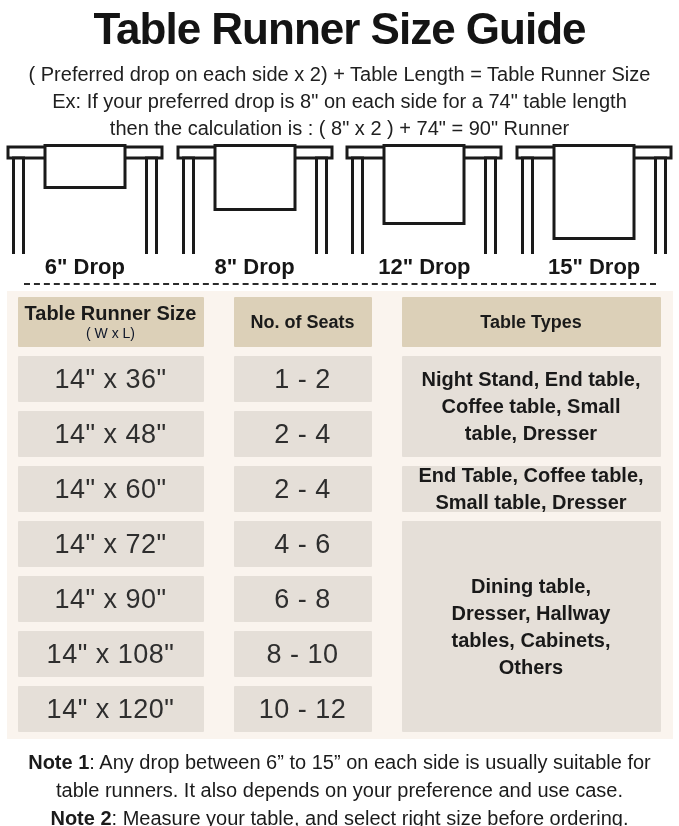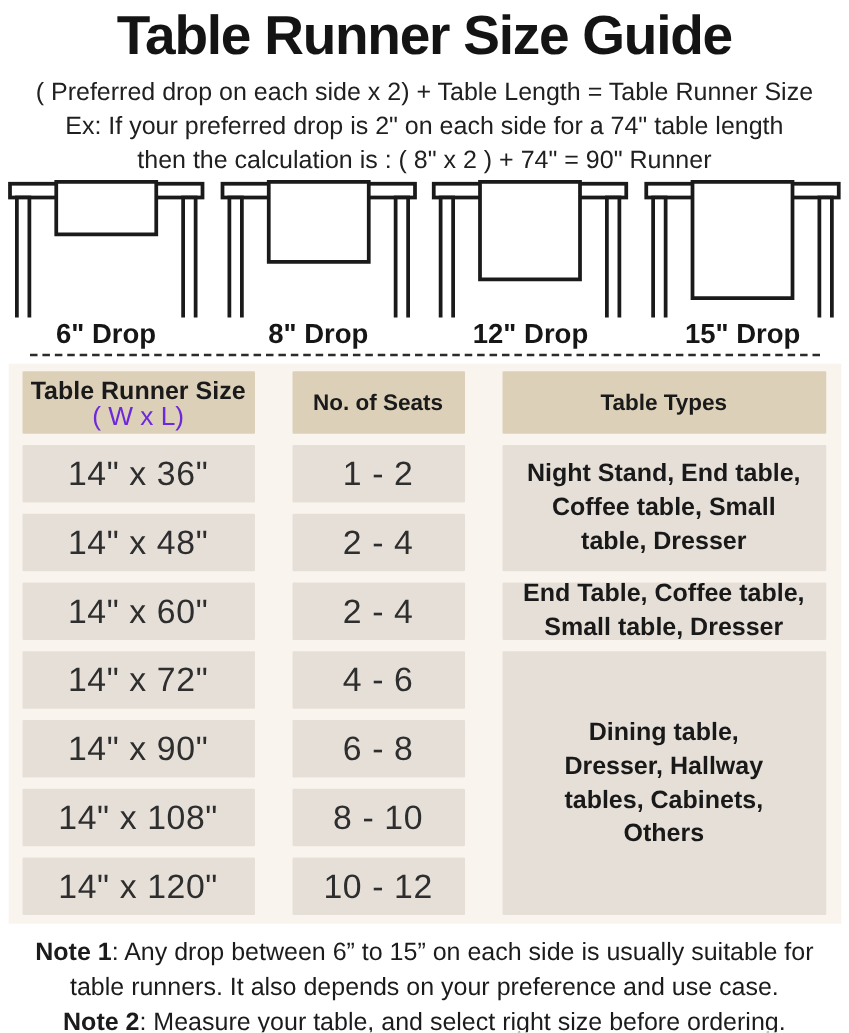--- a/index.html
+++ b/index.html
@@ -83,21 +83,21 @@
     background:var(--cell-bg);
     display:flex;
     flex-direction:column;
     align-items:center;
     justify-content:center;
     text-align:center;
     border-radius:1px;
   }
   .cell.head{background:var(--header-bg);}
   .h1a{font-size:20px;font-weight:700;line-height:22px;color:#1a1a1a;}
-  .h1b{font-size:21px;line-height:19px;color:#6d28d9;}
+  .h1b{font-size:14px;line-height:19px;color:#0f172a;}
   .h2,.h3{font-size:18px;font-weight:700;color:#1a1a1a;}
   .size-val,.seat-val{
     font-size:27px;
     color:#2e2e2e;
     letter-spacing:0.5px;
     white-space:nowrap;
   }
   .type-txt{
     font-size:20px;
     font-weight:700;
@@ -119,21 +119,21 @@
   .notes .note{margin:0;}
   .notes b{font-weight:700;text-align:right;}
 </style>
 </head>
 <body>
 
 <div class="page">
 
   <h1 class="page-title">Table Runner Size Guide</h1>
   <p class="sub formula">( Preferred drop on each side x 2) + Table Length = Table Runner Size</p>
-  <p class="sub ex1">Ex: If your preferred drop is 2" on each side for a 74" table length</p>
+  <p class="sub ex1">Ex: If your preferred drop is 8" on each side for a 74" table length</p>
   <p class="sub ex2">then the calculation is : ( 8" x 2 ) + 74" = 90" Runner</p>
 
   <div class="figures">
 
     <div class="figure">
       <svg width="166" height="110" viewBox="0 0 166 110">
         <g stroke="#1a1a1a" stroke-width="3" fill="#ffffff">
           <rect x="6" y="3" width="154" height="11"></rect>
           <rect x="11.5" y="14" width="10" height="100"></rect>
           <rect x="144.5" y="14" width="10" height="100"></rect>

